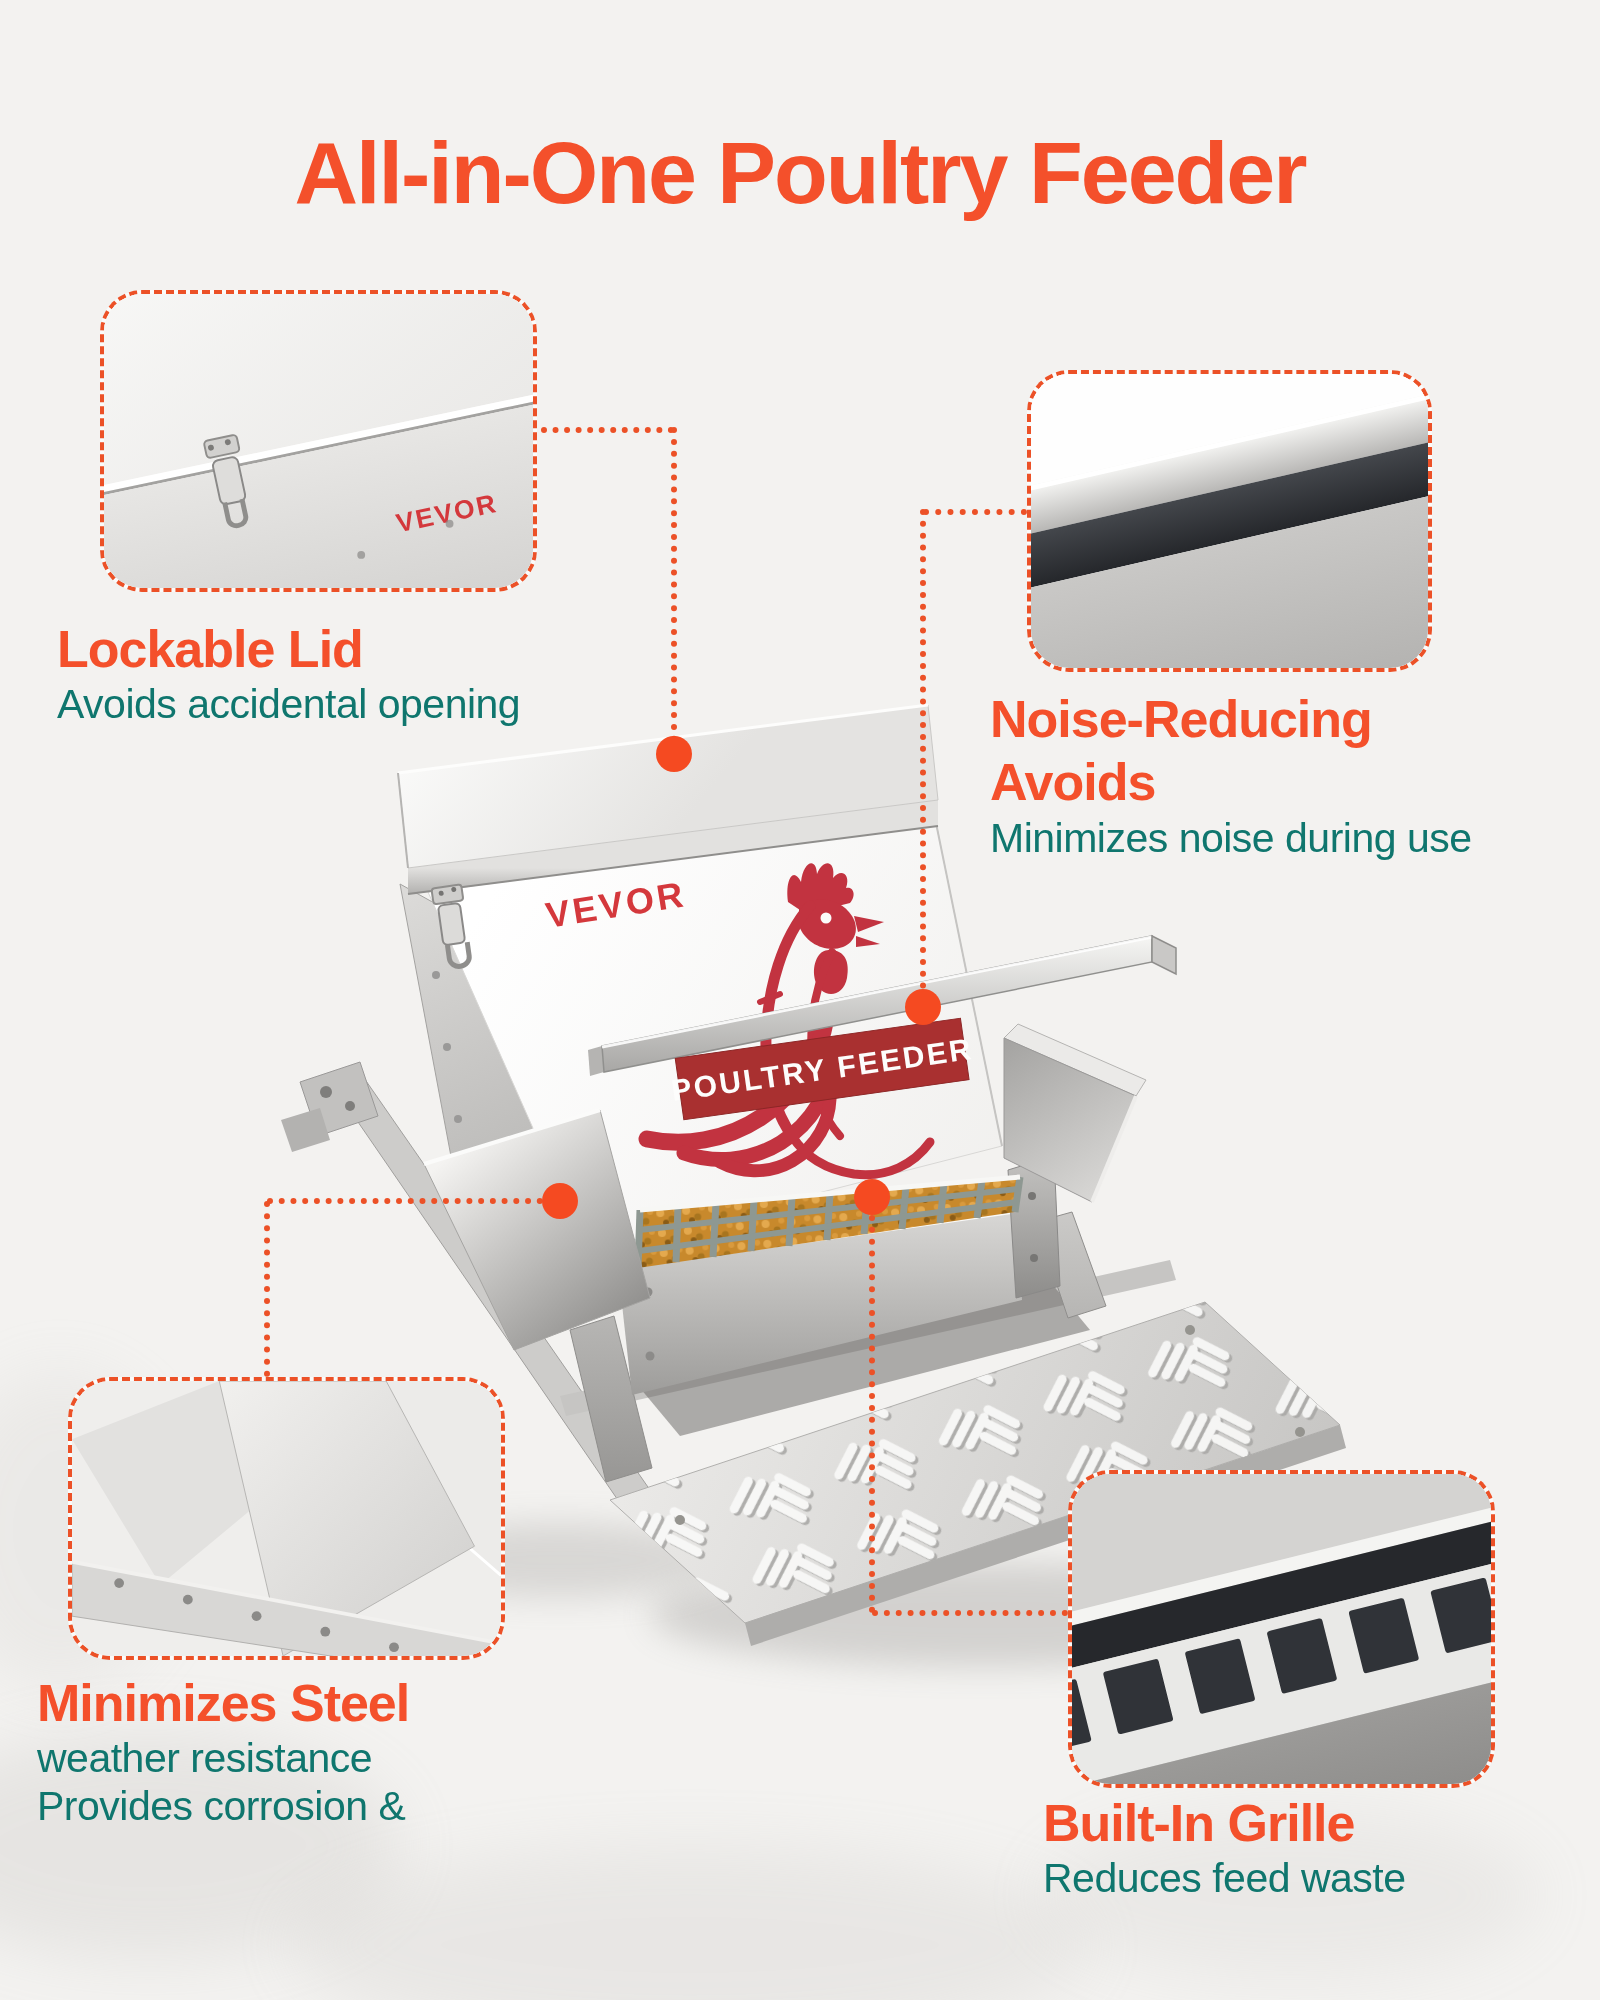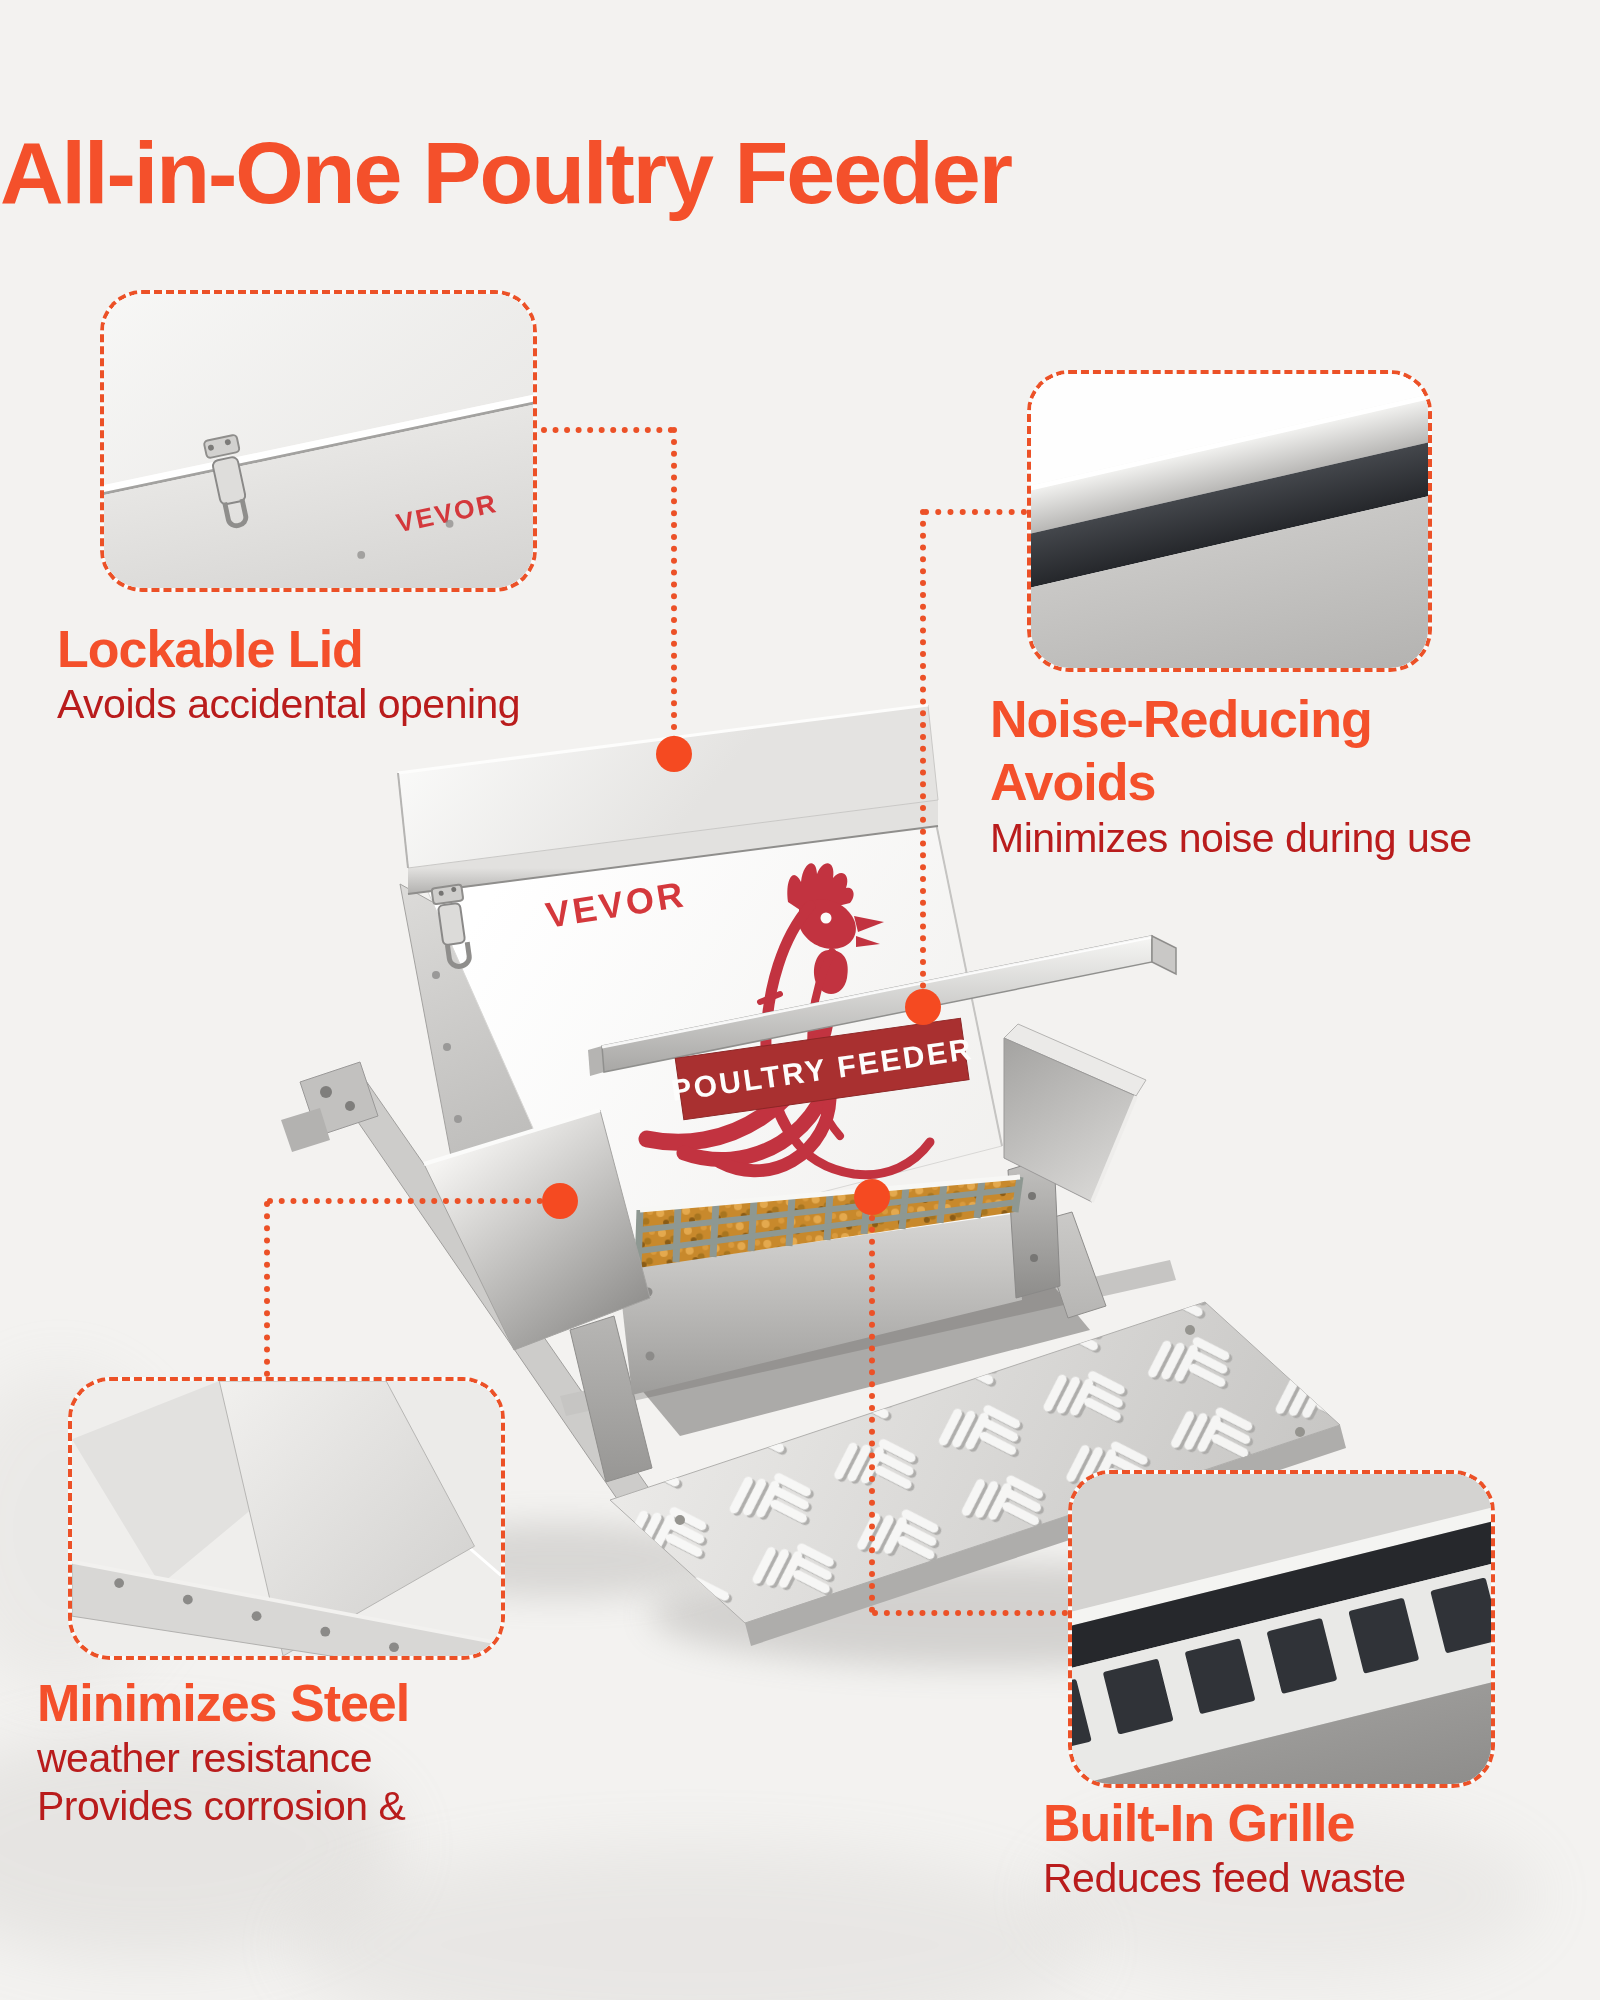--- a/index.html
+++ b/index.html
@@ -1,25 +1,25 @@
 <!DOCTYPE html>
 <html><head>
 <meta charset="utf-8">
 <style>
   html,body{margin:0;padding:0;background:#f3f2f0;}
   #canvas{position:relative;width:1600px;height:2000px;margin:0 auto;overflow:hidden;
           background:#f3f2f0;font-family:"Liberation Sans",sans-serif;}
   .abs{position:absolute;}
-  #main-title{left:0;top:122px;width:1600px;white-space:nowrap;
+  #main-title{left:0;top:122px;width:1600px;text-align:center;white-space:nowrap;
       font-size:88px;font-weight:700;letter-spacing:-2px;color:#f4502b;}
   .co-box{border:4px dashed #ec5127;border-radius:42px;overflow:hidden;background:#fbfbfa;box-sizing:border-box;}
   .co-box svg{display:block;width:100%;height:100%;}
   .co-text{text-align:left;}
   .co-title{font-size:52px;font-weight:700;letter-spacing:-1px;color:#f4502b;line-height:1.22;}
-  .co-sub{font-size:41px;font-weight:400;letter-spacing:-.5px;color:#b91c1c;line-height:1.15;white-space:nowrap;}
+  .co-sub{font-size:41px;font-weight:400;letter-spacing:-.5px;color:#0f766e;line-height:1.15;white-space:nowrap;}
   .dot-h{height:0;border-top:6px dotted #ec5127;}
   .dot-v{width:0;border-left:6px dotted #ec5127;}
   .big-dot{width:36px;height:36px;border-radius:50%;background:#f54a21;}
   #product-svg{left:0;top:0;width:1600px;height:2000px;}
 </style>
 </head>
 <body>
 
 <div id="canvas">
 

